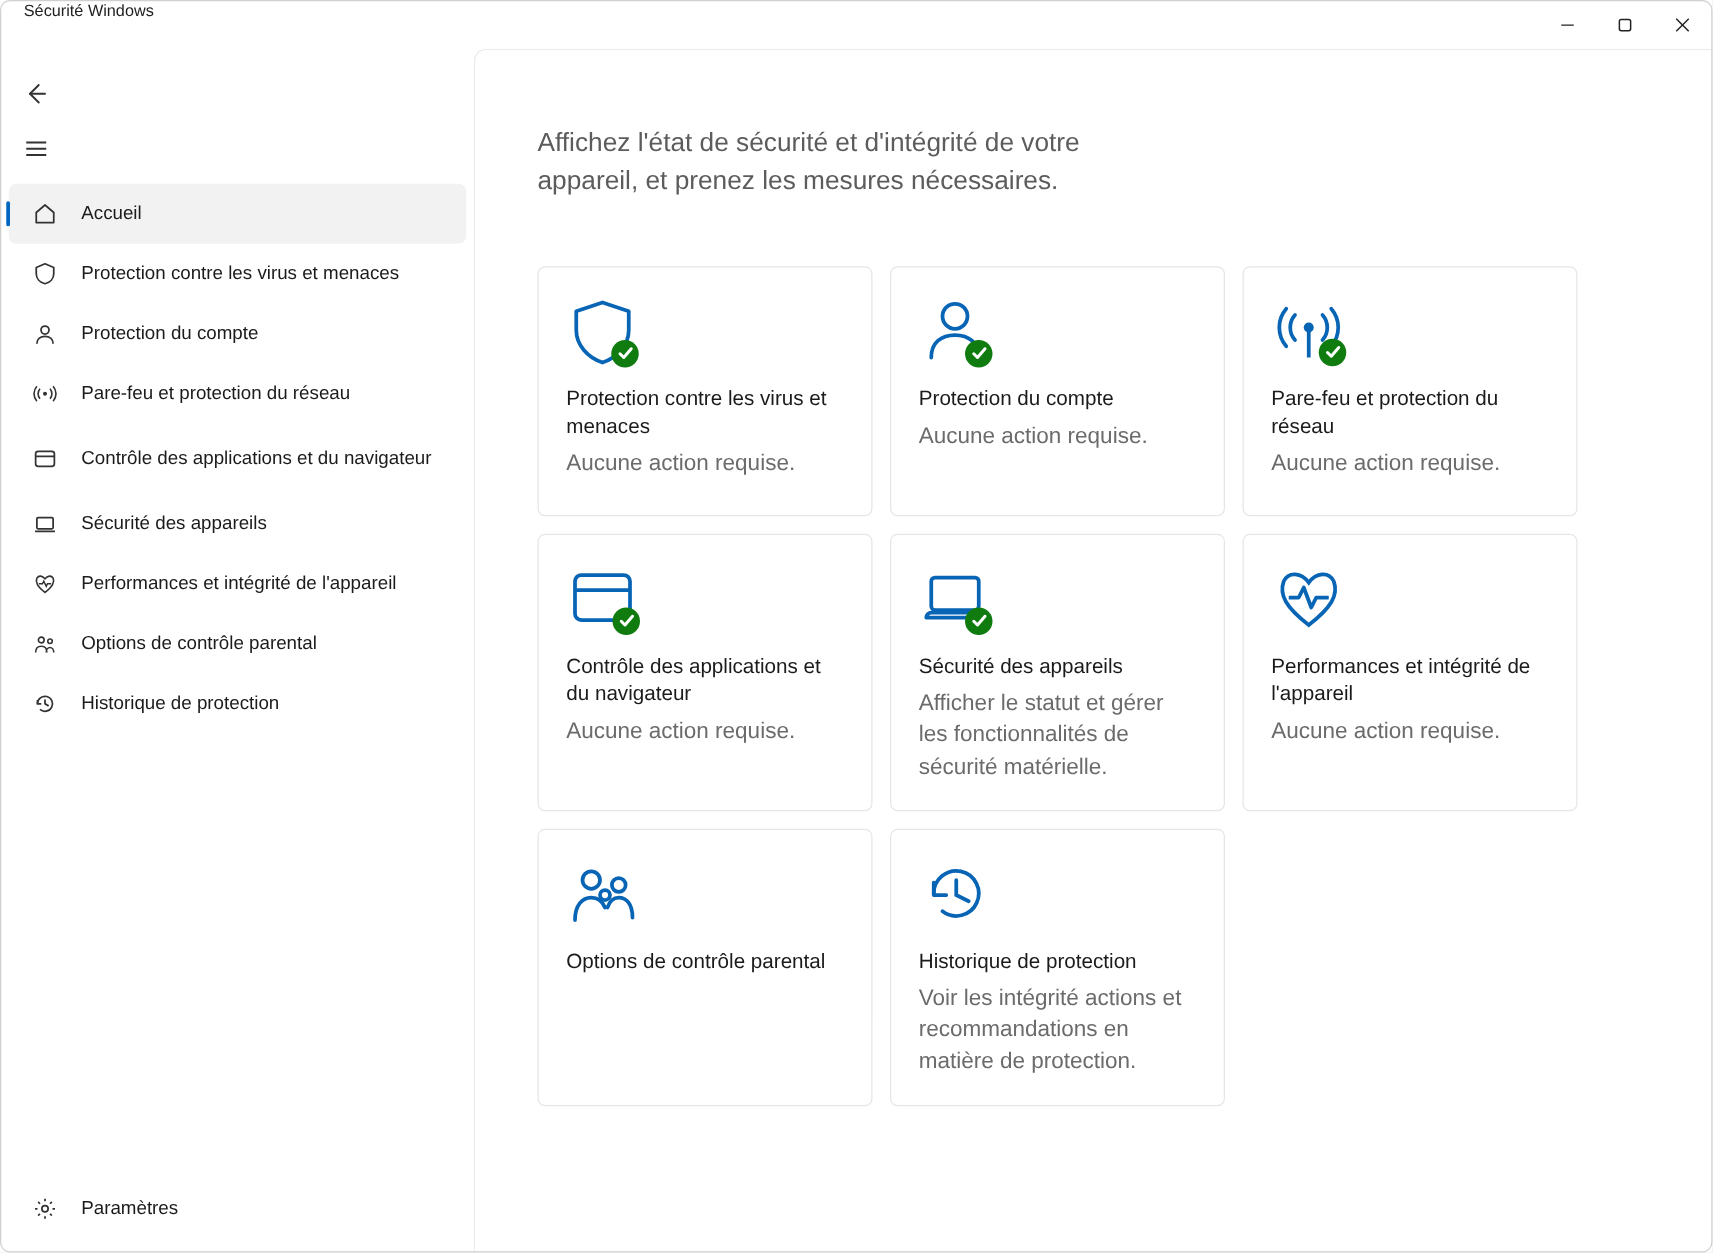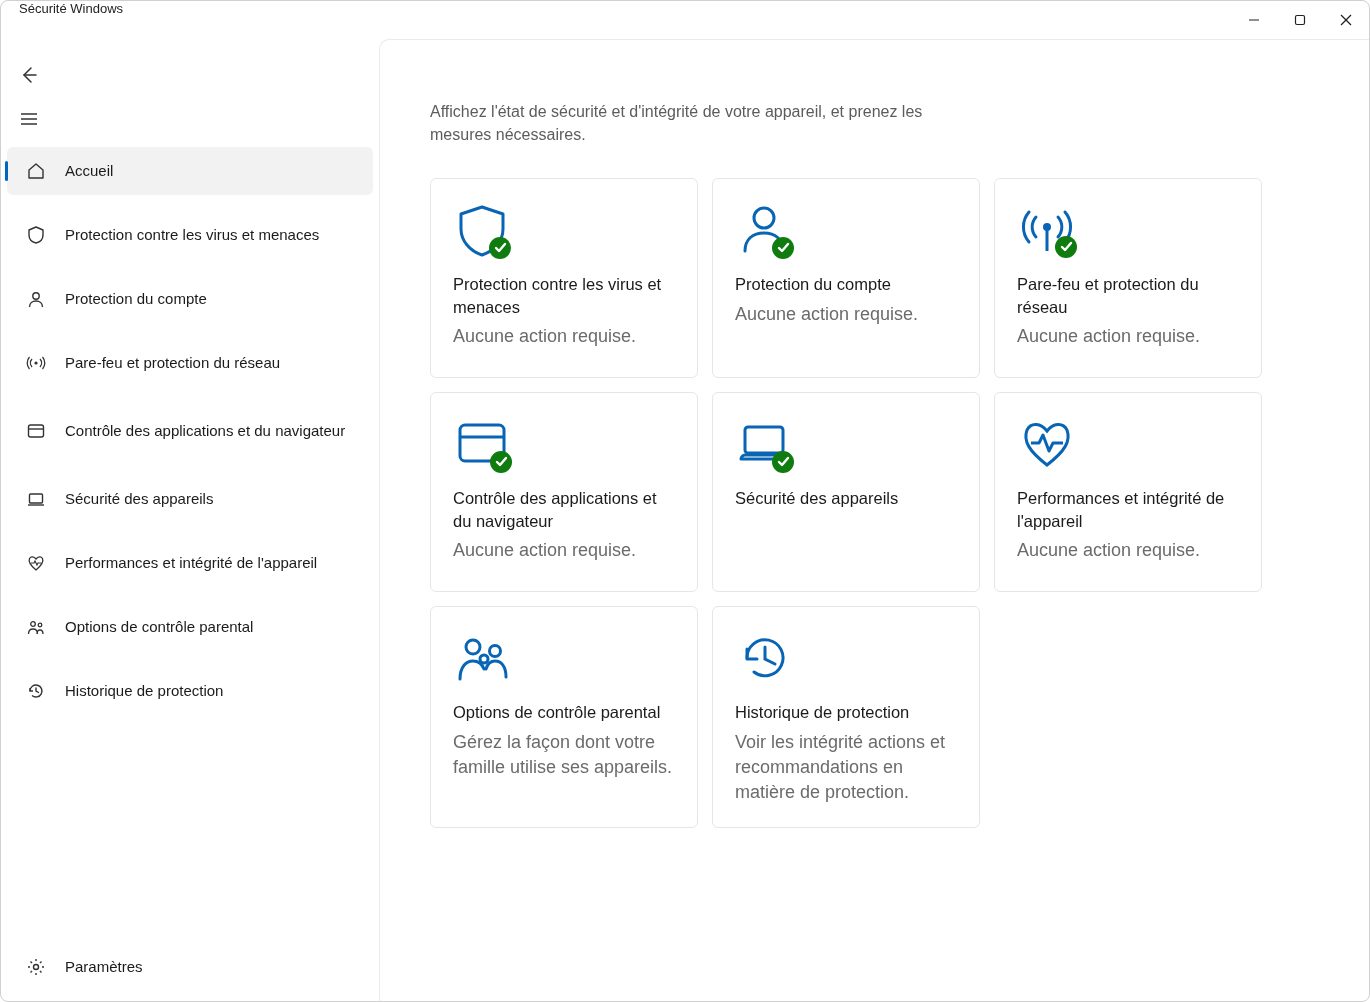--- a/index.html
+++ b/index.html
@@ -45,21 +45,21 @@
     display: flex;
     align-items: center;
     justify-content: center;
     margin-left: 4px;
     border-radius: 6px;
   }
   .nav {
     margin-top: 6px;
     display: flex;
     flex-direction: column;
-    gap: 16px;
+    gap: 0;
   }
   .nav-item {
     display: flex;
     align-items: center;
     gap: 18px;
     height: 48px;
     padding: 0 18px 0 18px;
     margin: 0 6px;
     border-radius: 6px;
     font-size: 15px;
@@ -98,25 +98,25 @@
     padding: 60px 50px 40px 50px;
     overflow-y: auto;
   }
   .page-title {
     font-size: 29px;
     font-weight: 600;
     color: #1b1b1b;
     margin-bottom: 18px;
   }
   .page-sub {
-    font-size: 16px;
+    font-size: 21px;
     color: #5c5c5c;
     max-width: 520px;
     line-height: 1.45;
-    margin-bottom: 32px;
+    margin-bottom: 52px;
   }
   .cards {
     display: grid;
     grid-template-columns: repeat(3, 268px);
     gap: 14px;
   }
   .card {
     border: 1px solid #e6e6e6;
     border-radius: 6px;
     padding: 22px 22px 22px 22px;
@@ -350,20 +350,21 @@
 
       <div class="card">
         <div class="card-icon">
           <svg width="62" height="62">
             <rect x="10" y="12" width="38" height="26" rx="3" stroke="#0865b5" stroke-width="3" fill="none"></rect>
             <path d="M6 44 C6 42 8 40 10 40 H48 C50 40 52 42 52 44 H6 Z" stroke="#0865b5" stroke-width="3" fill="none" stroke-linejoin="round"></path>
             <use href="#check-badge" transform="translate(48,47)"></use>
           </svg>
         </div>
         <div class="card-title">Sécurité des appareils</div>
+        <div class="card-desc">Afficher le statut et gérer les fonctionnalités de sécurité matérielle.</div>
       </div>
 
       <div class="card">
         <div class="card-icon">
           <svg width="62" height="58">
             <path d="M30 50 C12 36 6 26 10 15 C14 7 24 8 30 16 C36 8 46 7 50 15 C54 26 48 36 30 50 Z" stroke="#0865b5" stroke-width="3" fill="none"></path>
             <path d="M14 28 H22 L26 20 L32 36 L36 28 H46" stroke="#0865b5" stroke-width="3" fill="none" stroke-linejoin="round"></path>
           </svg>
         </div>
         <div class="card-title">Performances et intégrité de l'appareil</div>
@@ -373,21 +374,20 @@
       <div class="card">
         <div class="card-icon">
           <svg width="62" height="58">
             <circle cx="20" cy="18" r="7" stroke="#0865b5" stroke-width="3" fill="none"></circle>
             <circle cx="42" cy="22" r="5.5" stroke="#0865b5" stroke-width="3" fill="none"></circle>
             <circle cx="31" cy="30" r="4" stroke="#0865b5" stroke-width="3" fill="none"></circle>
             <path d="M7 50 C7 38 13 32 20 32 C25 32 29 35 31 40 M33 40 C34.5 35 38 32 42 32 C48 32 53 37 53 48" stroke="#0865b5" stroke-width="3" fill="none" stroke-linecap="round"></path>
           </svg>
         </div>
         <div class="card-title">Options de contrôle parental</div>
-        <div class="card-desc">Gérez la façon dont votre famille utilise ses appareils.</div>
       </div>
 
       <div class="card">
         <div class="card-icon">
           <svg width="62" height="58">
             <path d="M12 29 A18 18 0 1 1 19 43" stroke="#0865b5" stroke-width="3" fill="none" stroke-linecap="round"></path>
             <path d="M12 20 L12 30 L22 30" stroke="#0865b5" stroke-width="3" fill="none" stroke-linecap="round" stroke-linejoin="round"></path>
             <path d="M30 18 V30 L40 35" stroke="#0865b5" stroke-width="3" fill="none" stroke-linecap="round"></path>
           </svg>
         </div>

